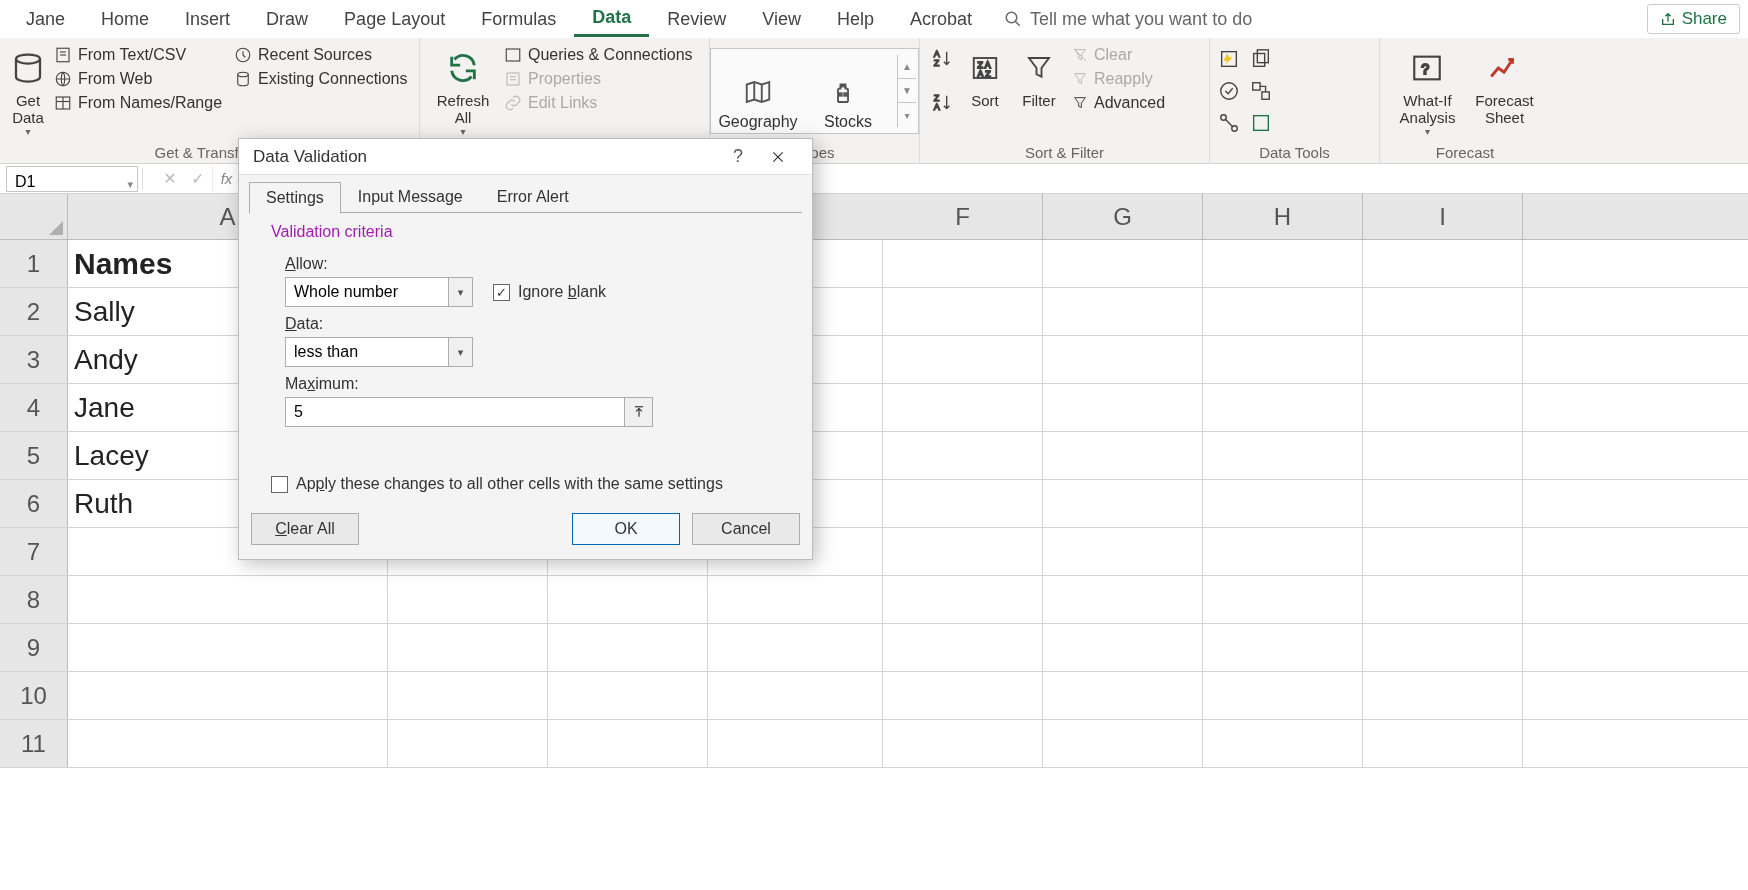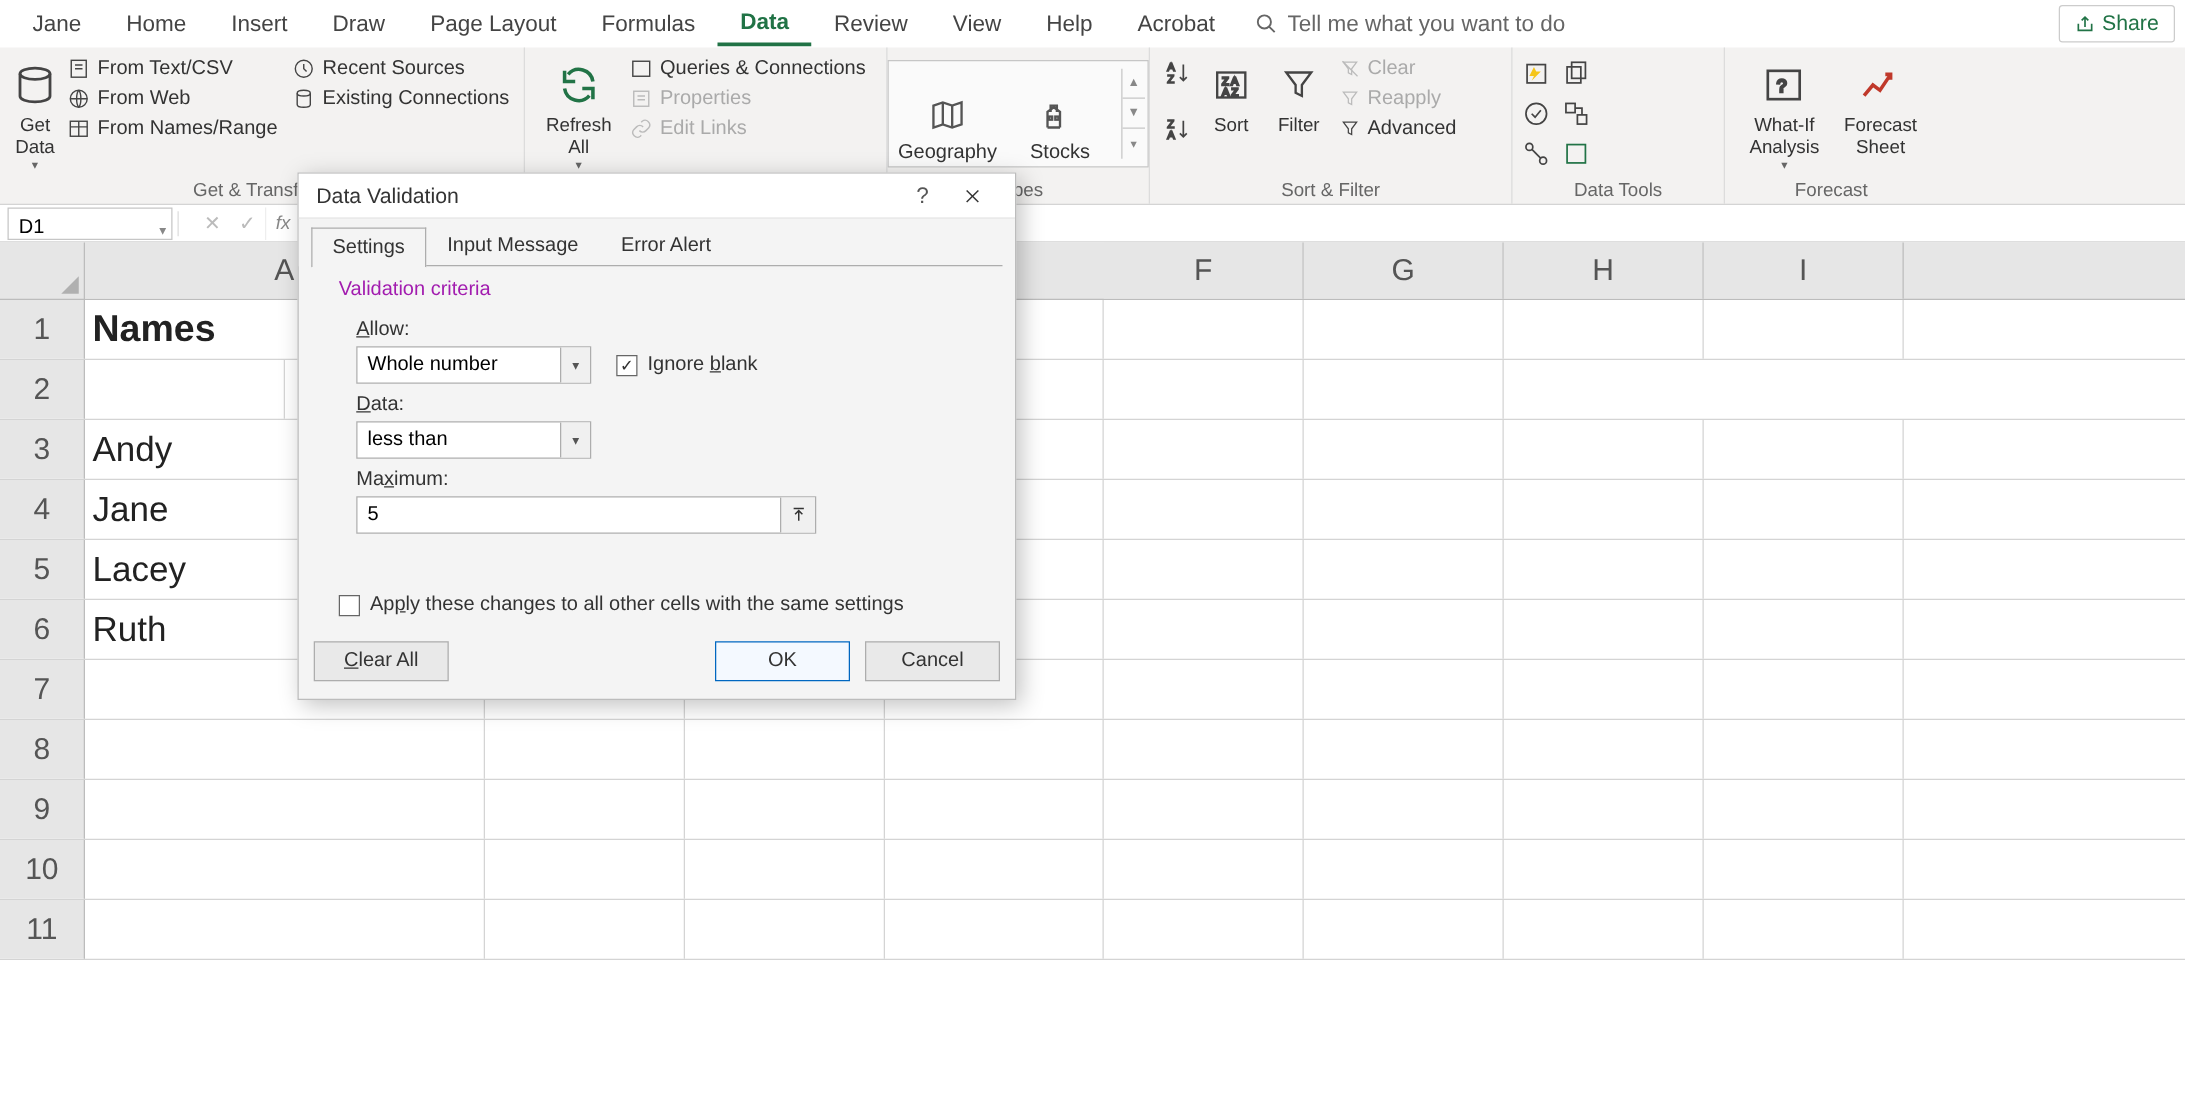--- a/index.html
+++ b/index.html
@@ -380,20 +380,21 @@
         <div class="cell" style="width: 160px;"></div>
         <div class="cell" style="width: 160px;"></div>
         <div class="cell" style="width: 175px;"></div>
         <div class="cell" style="width: 160px;"></div>
         <div class="cell" style="width: 160px;"></div>
         <div class="cell" style="width: 160px;"></div>
         <div class="cell" style="width: 160px;"></div>
       </div>
       <div class="row">
         <div class="row-h">2</div>
+        <div class="cell" style="width: 320px;">Sally</div>
         <div class="cell" style="width: 160px;"></div>
         <div class="cell" style="width: 160px;"></div>
         <div class="cell" style="width: 175px;"></div>
         <div class="cell" style="width: 160px;"></div>
         <div class="cell" style="width: 160px;"></div>
         <div class="cell" style="width: 160px;"></div>
         <div class="cell" style="width: 160px;"></div>
       </div>
       <div class="row">
         <div class="row-h">3</div>

